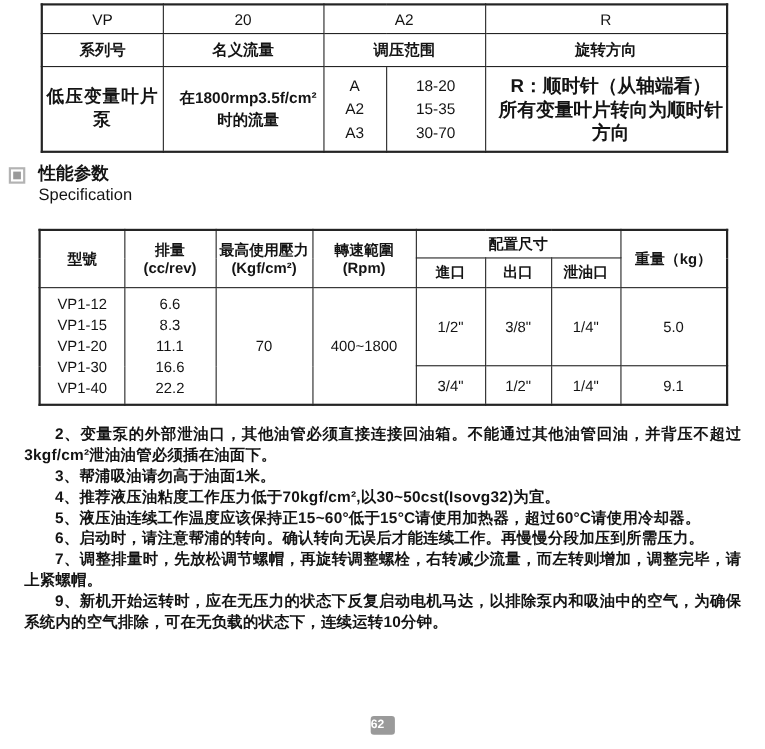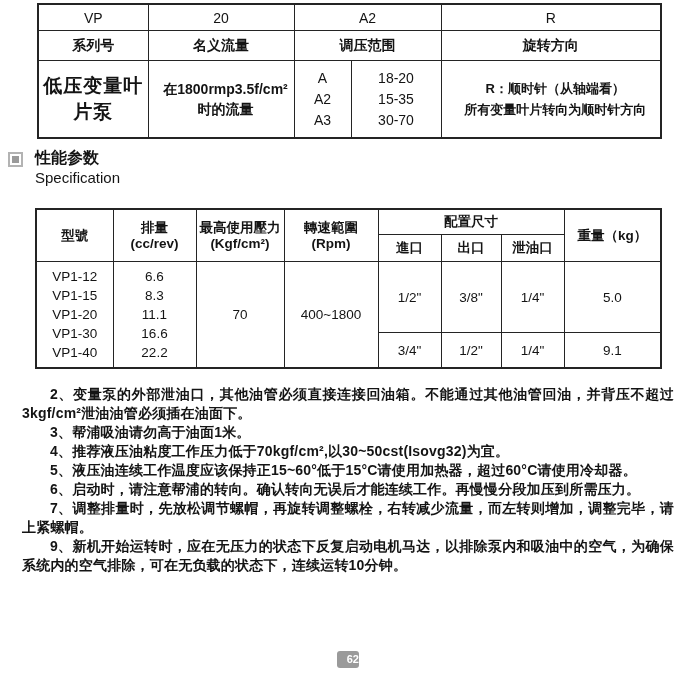--- a/index.html
+++ b/index.html
@@ -13,23 +13,23 @@
      font-size:14px;padding:0;overflow:hidden;}
   .pre{white-space:pre-line;}
 
   
   .top-table{position:absolute;left:37px;top:3px;width:623px;border:2px solid #242424;}
   .top-table td{height:25px;}
   .top-table tr.lbl td{height:29px;font-weight:bold;}
   .top-table tr.body td{height:76px;}
   .cell-left{text-align:center;padding-left:9px;}
   .flow-cell{line-height:20px;font-weight:bold;}
-  .rot-cell{line-height:21px;font-weight:bold;font-size:13px;}
+  .rot-cell{line-height:21px;font-weight:bold;font-size:17px;}
   .codes-cell{line-height:21px;}
-  .series-cell{font-weight:bold;letter-spacing:1px;font-size:19px;}
+  .series-cell{font-weight:bold;letter-spacing:1px;font-size:16px;}
 
   
   .section{position:absolute;left:8px;top:148px;}
   .bullet{position:absolute;left:0;top:4px;width:11px;height:11px;
           border:2px solid #b3b3b3;background:#fff;
           display:flex;align-items:center;justify-content:center;}
   .bullet-inner{width:7px;height:7px;background:#9a9a9a;}
   .sec-zh{position:absolute;left:27px;top:0;font-size:16px;font-weight:bold;white-space:nowrap;}
   .sec-en{position:absolute;left:27px;top:21px;font-size:15px;white-space:nowrap;}
 
@@ -45,21 +45,21 @@
   .unit{display:block;font-weight:bold;}
 
   
   .notes{position:absolute;left:22px;top:385px;width:652px;}
   .notes p{margin:0;font-size:14px;font-weight:bold;line-height:19px;
            text-indent:2em;text-align:justify;letter-spacing:0.2px;}
 
   
   .page-badge{position:absolute;left:337px;top:651px;width:22px;height:17px;
               background:#9a9a9a;border-radius:3px;color:#fff;
-              font-size:11px;font-weight:bold;line-height:17px;text-align:right;}
+              font-size:11px;font-weight:bold;line-height:17px;text-align:left;}
 </style>
 </head>
 <body>
 
 <table class="top-table">
   <colgroup>
     <col style="width:110px">
       <col style="width:146px">
     <col style="width:57px">
       <col style="width:90px">

